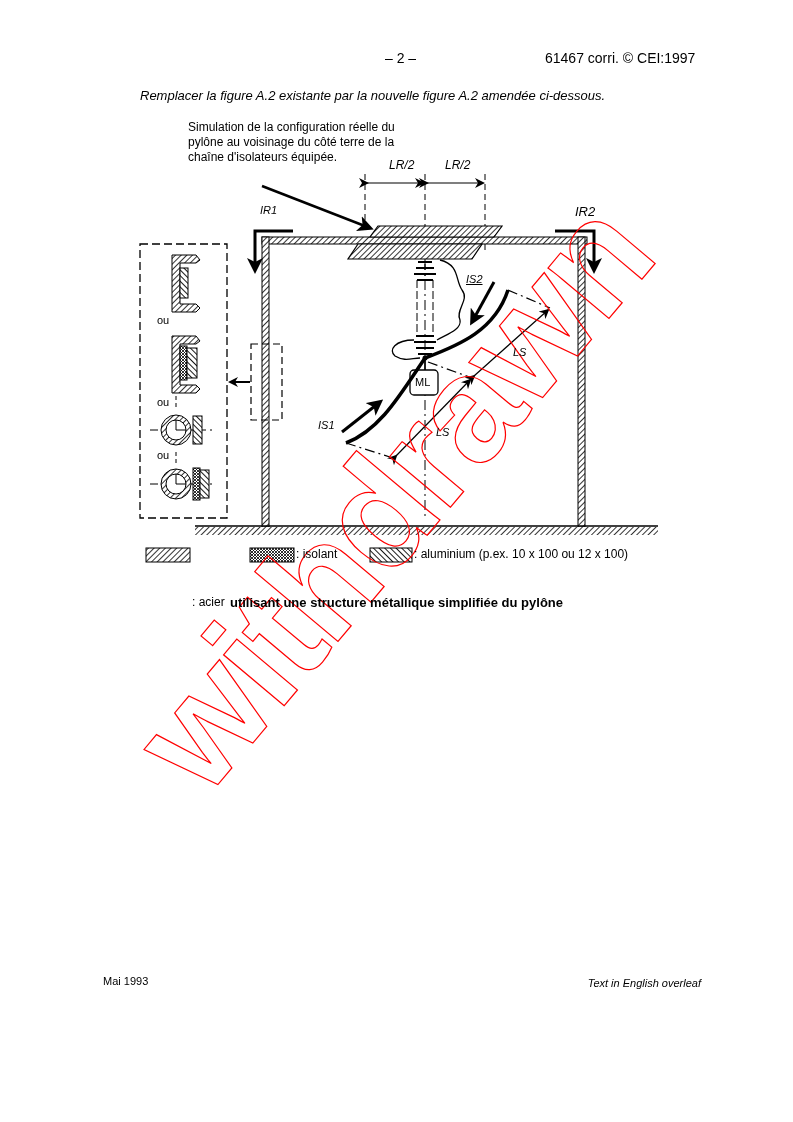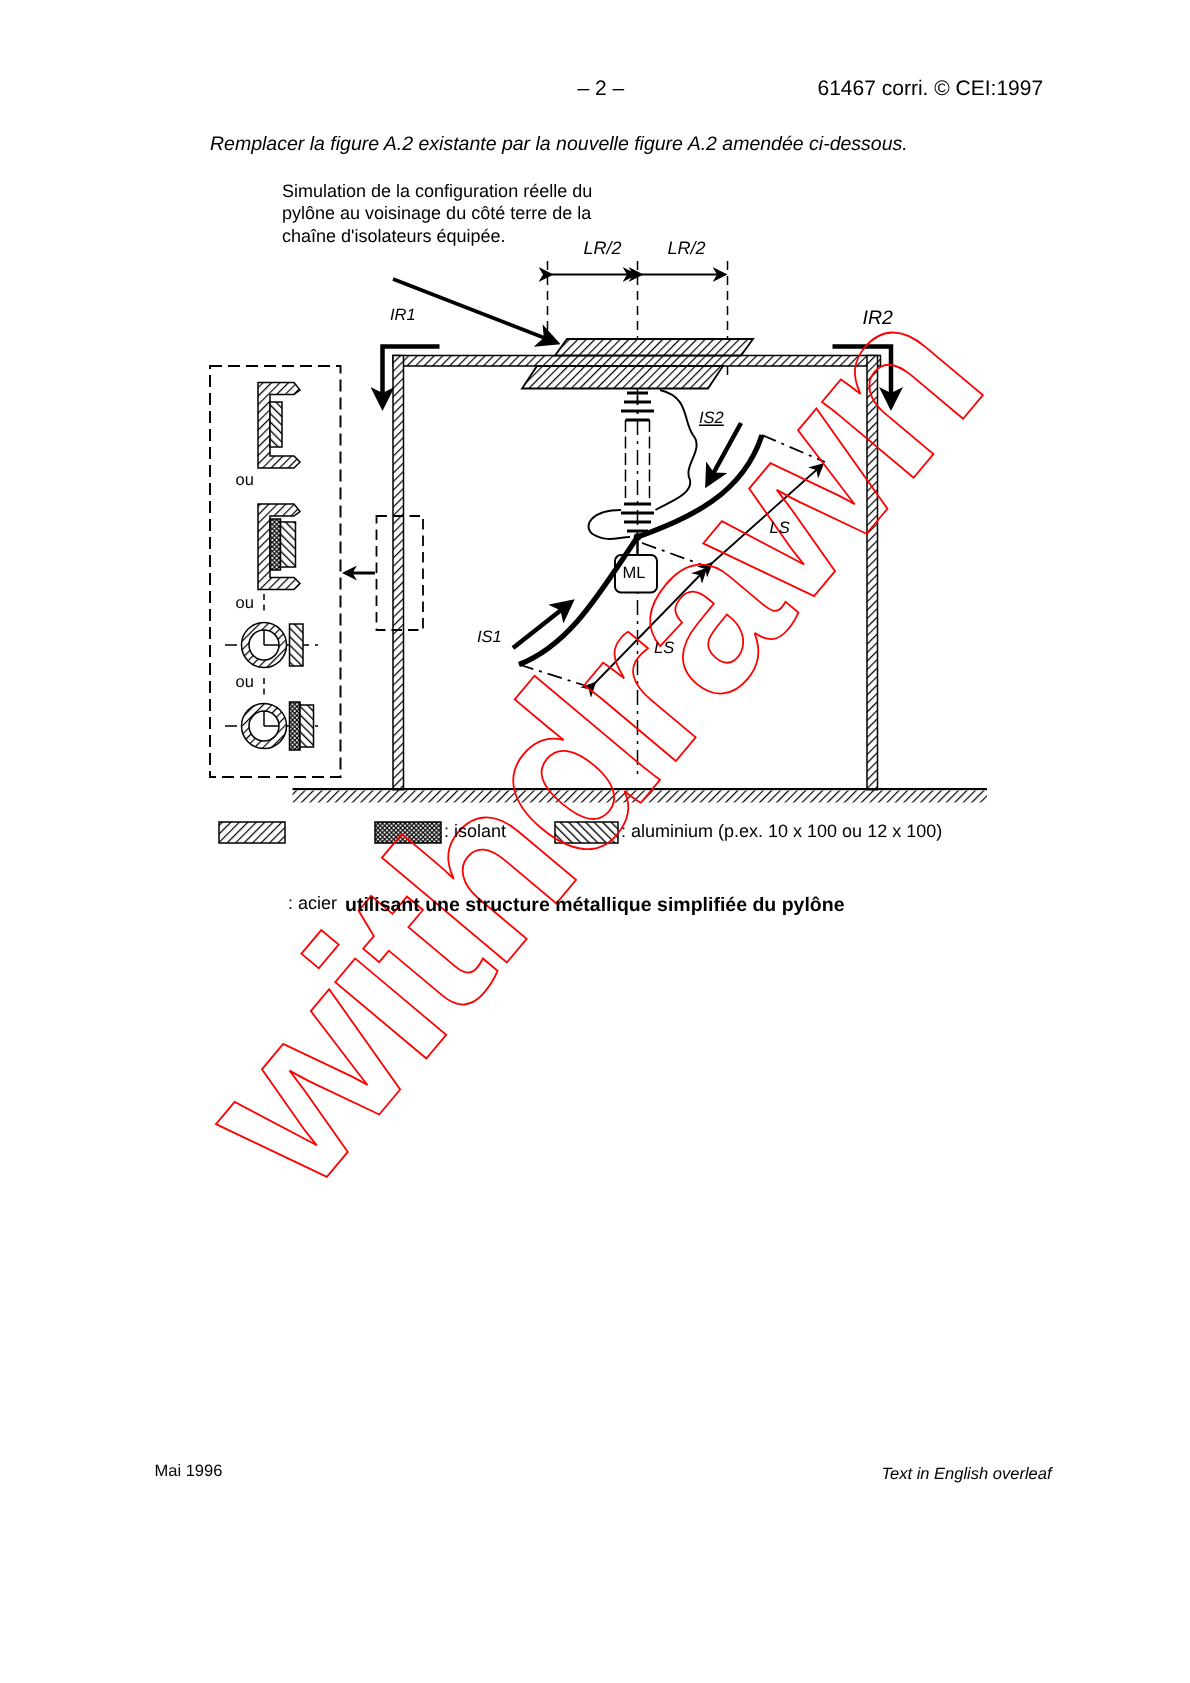--- a/index.html
+++ b/index.html
@@ -181,14 +181,14 @@
 <div class="abs" style="left:157px;top:449px;font-size:11px;">ou</div>
 
 <div class="abs legend-label" style="left:192px;top:547px;margin-top:48px;">: acier</div>
 <div class="abs legend-label" style="left:296px;top:547px;">: isolant</div>
 <div class="abs legend-label" style="left:414px;top:547px;">: aluminium (p.ex. 10 x 100 ou 12 x 100)</div>
 
 <div class="abs caption">
   <div>utilisant une structure métallique simplifiée du pylône</div>
 </div>
 
-<div class="abs footer-left">Mai 1996</div>
+<div class="abs footer-left">Mai 1993</div>
 <div class="abs footer-right">Text in English overleaf</div>
 
 </body></html>

